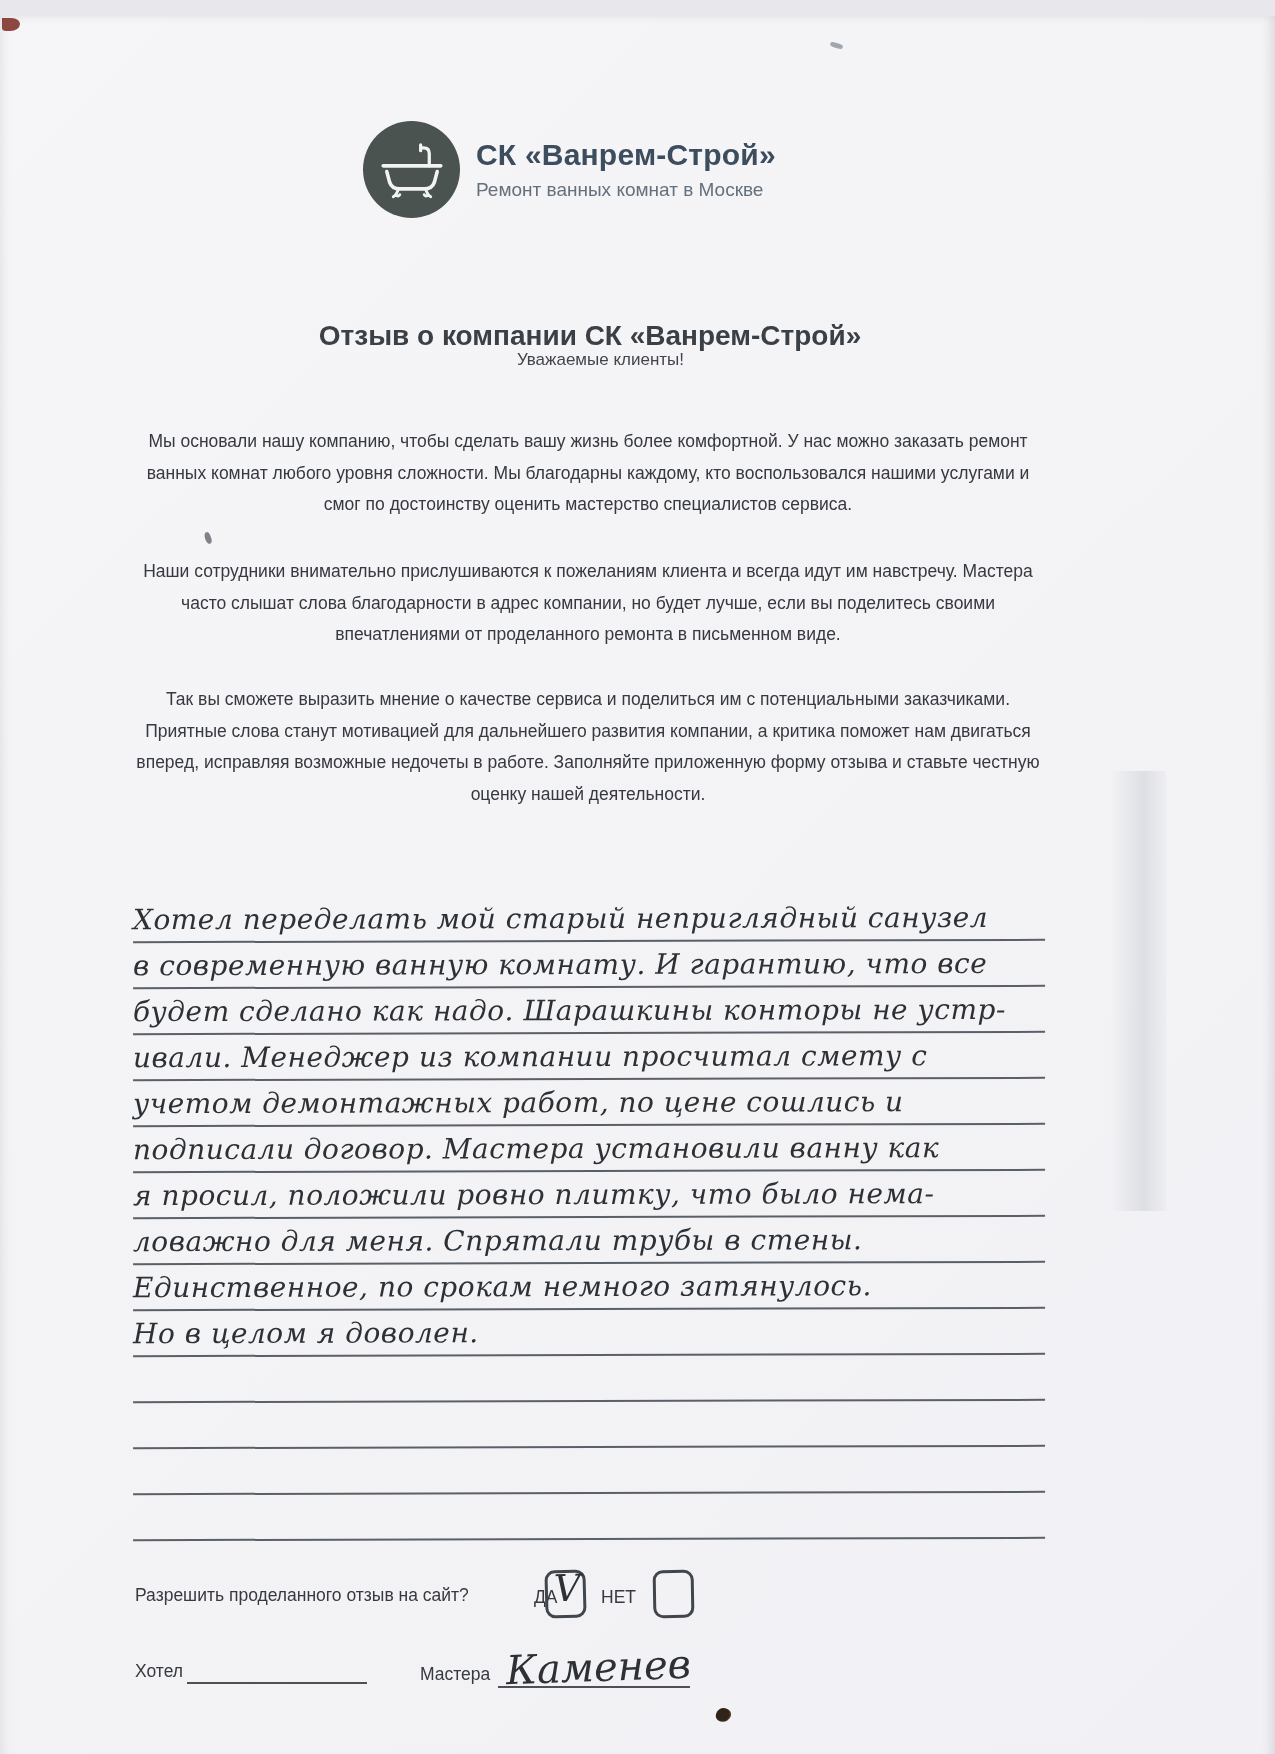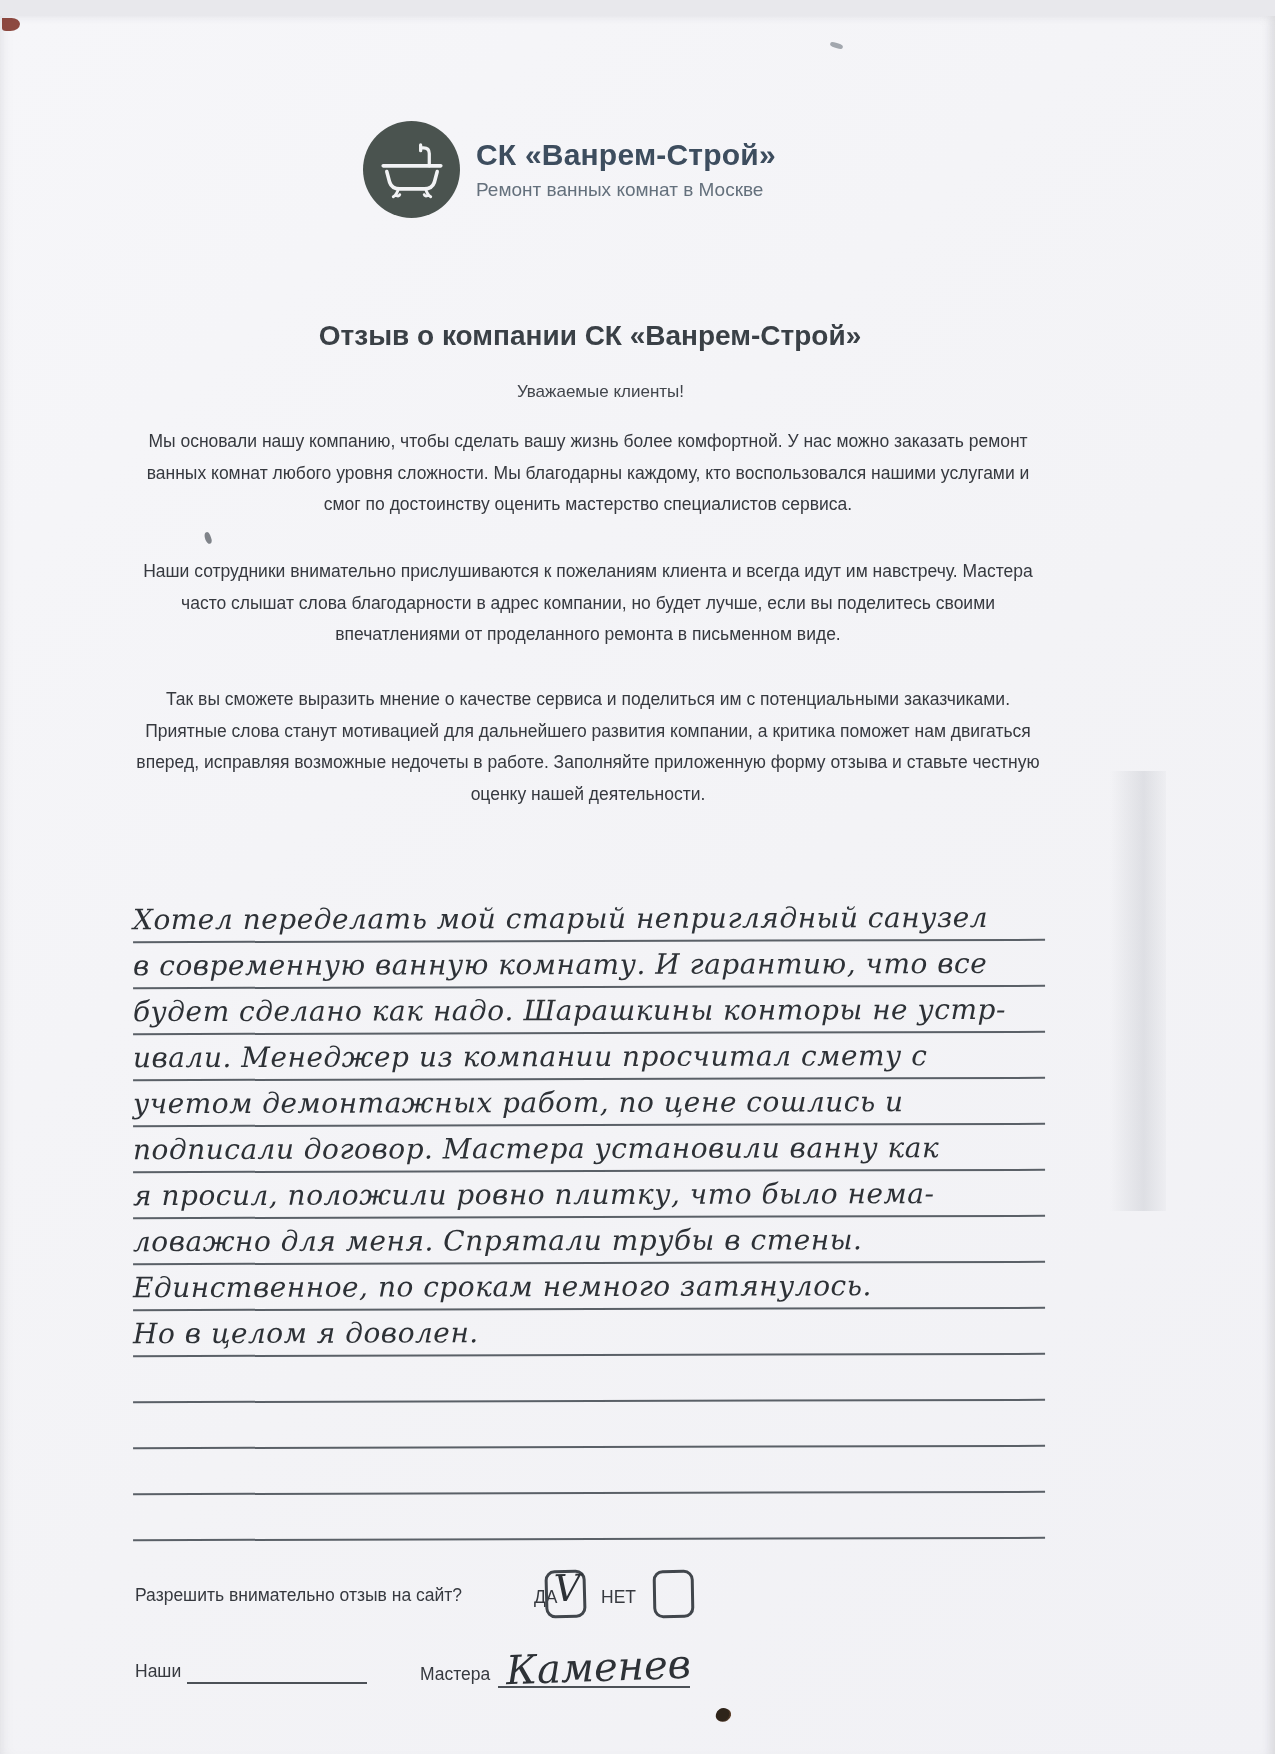--- a/index.html
+++ b/index.html
@@ -25,21 +25,21 @@
   }
   .logo-text { margin-left: 16px; }
   .logo-title { font-size: 30px; font-weight: bold; color: #3d4d5e; letter-spacing: .2px; }
   .logo-subtitle { font-size: 19px; color: #64707c; margin-top: 7px; }
   
   .form-title {
     position: absolute; top: 304px; left: 0; width: 1180px;
     text-align: center; font-size: 28px; font-weight: bold; color: #3a4046;
   }
   .greeting {
-    position: absolute; top: 366px; left: 0; width: 1180px;
+    position: absolute; top: 334px; left: 0; width: 1180px;
     text-align: center; font-size: 17px; color: #42464c; padding-left: 21px;
   }
   .para {
     position: absolute; left: 130px; width: 916px;
     text-align: center; font-size: 17.5px; line-height: 31.5px; color: #36393f;
   }
   .p1 { top: 410px; }
   .p2 { top: 540px; }
   .p3 { top: 668px; }
   .signoff {
@@ -148,31 +148,31 @@
     <div class="review-line hw">ловажно для меня. Спрятали трубы в стены.</div>
     <div class="review-line hw">Единственное, по срокам немного затянулось.</div>
     <div class="review-line hw">Но в целом я доволен.</div>
     <div class="review-line hw"></div>
     <div class="review-line hw"></div>
     <div class="review-line hw"></div>
     <div class="review-line hw"></div>
   </div>
 
   <div class="publish-row">
-    <span class="publish-question">Разрешить внимательно отзыв на сайт?</span>
+    <span class="publish-question">Разрешить проделанного отзыв на сайт?</span>
     <span class="yesno-label yes-label">ДА</span>
     <span class="checkbox yes-checkbox">
       <span class="checkmark hw">V</span>
     </span>
     <span class="yesno-label no-label">НЕТ</span>
     <span class="checkbox no-checkbox"></span>
   </div>
 
   <div class="footer-row">
-    <span class="date-label">Наши</span>
+    <span class="date-label">Хотел</span>
     <span class="date-line">
       <span class="hw"></span>
     </span>
     <span class="signature-label">Мастера</span>
     <span class="signature-line">
       <span class="signature-value hw">Каменев</span>
     </span>
   </div>
 
   <span class="speck speck-corner"></span>

